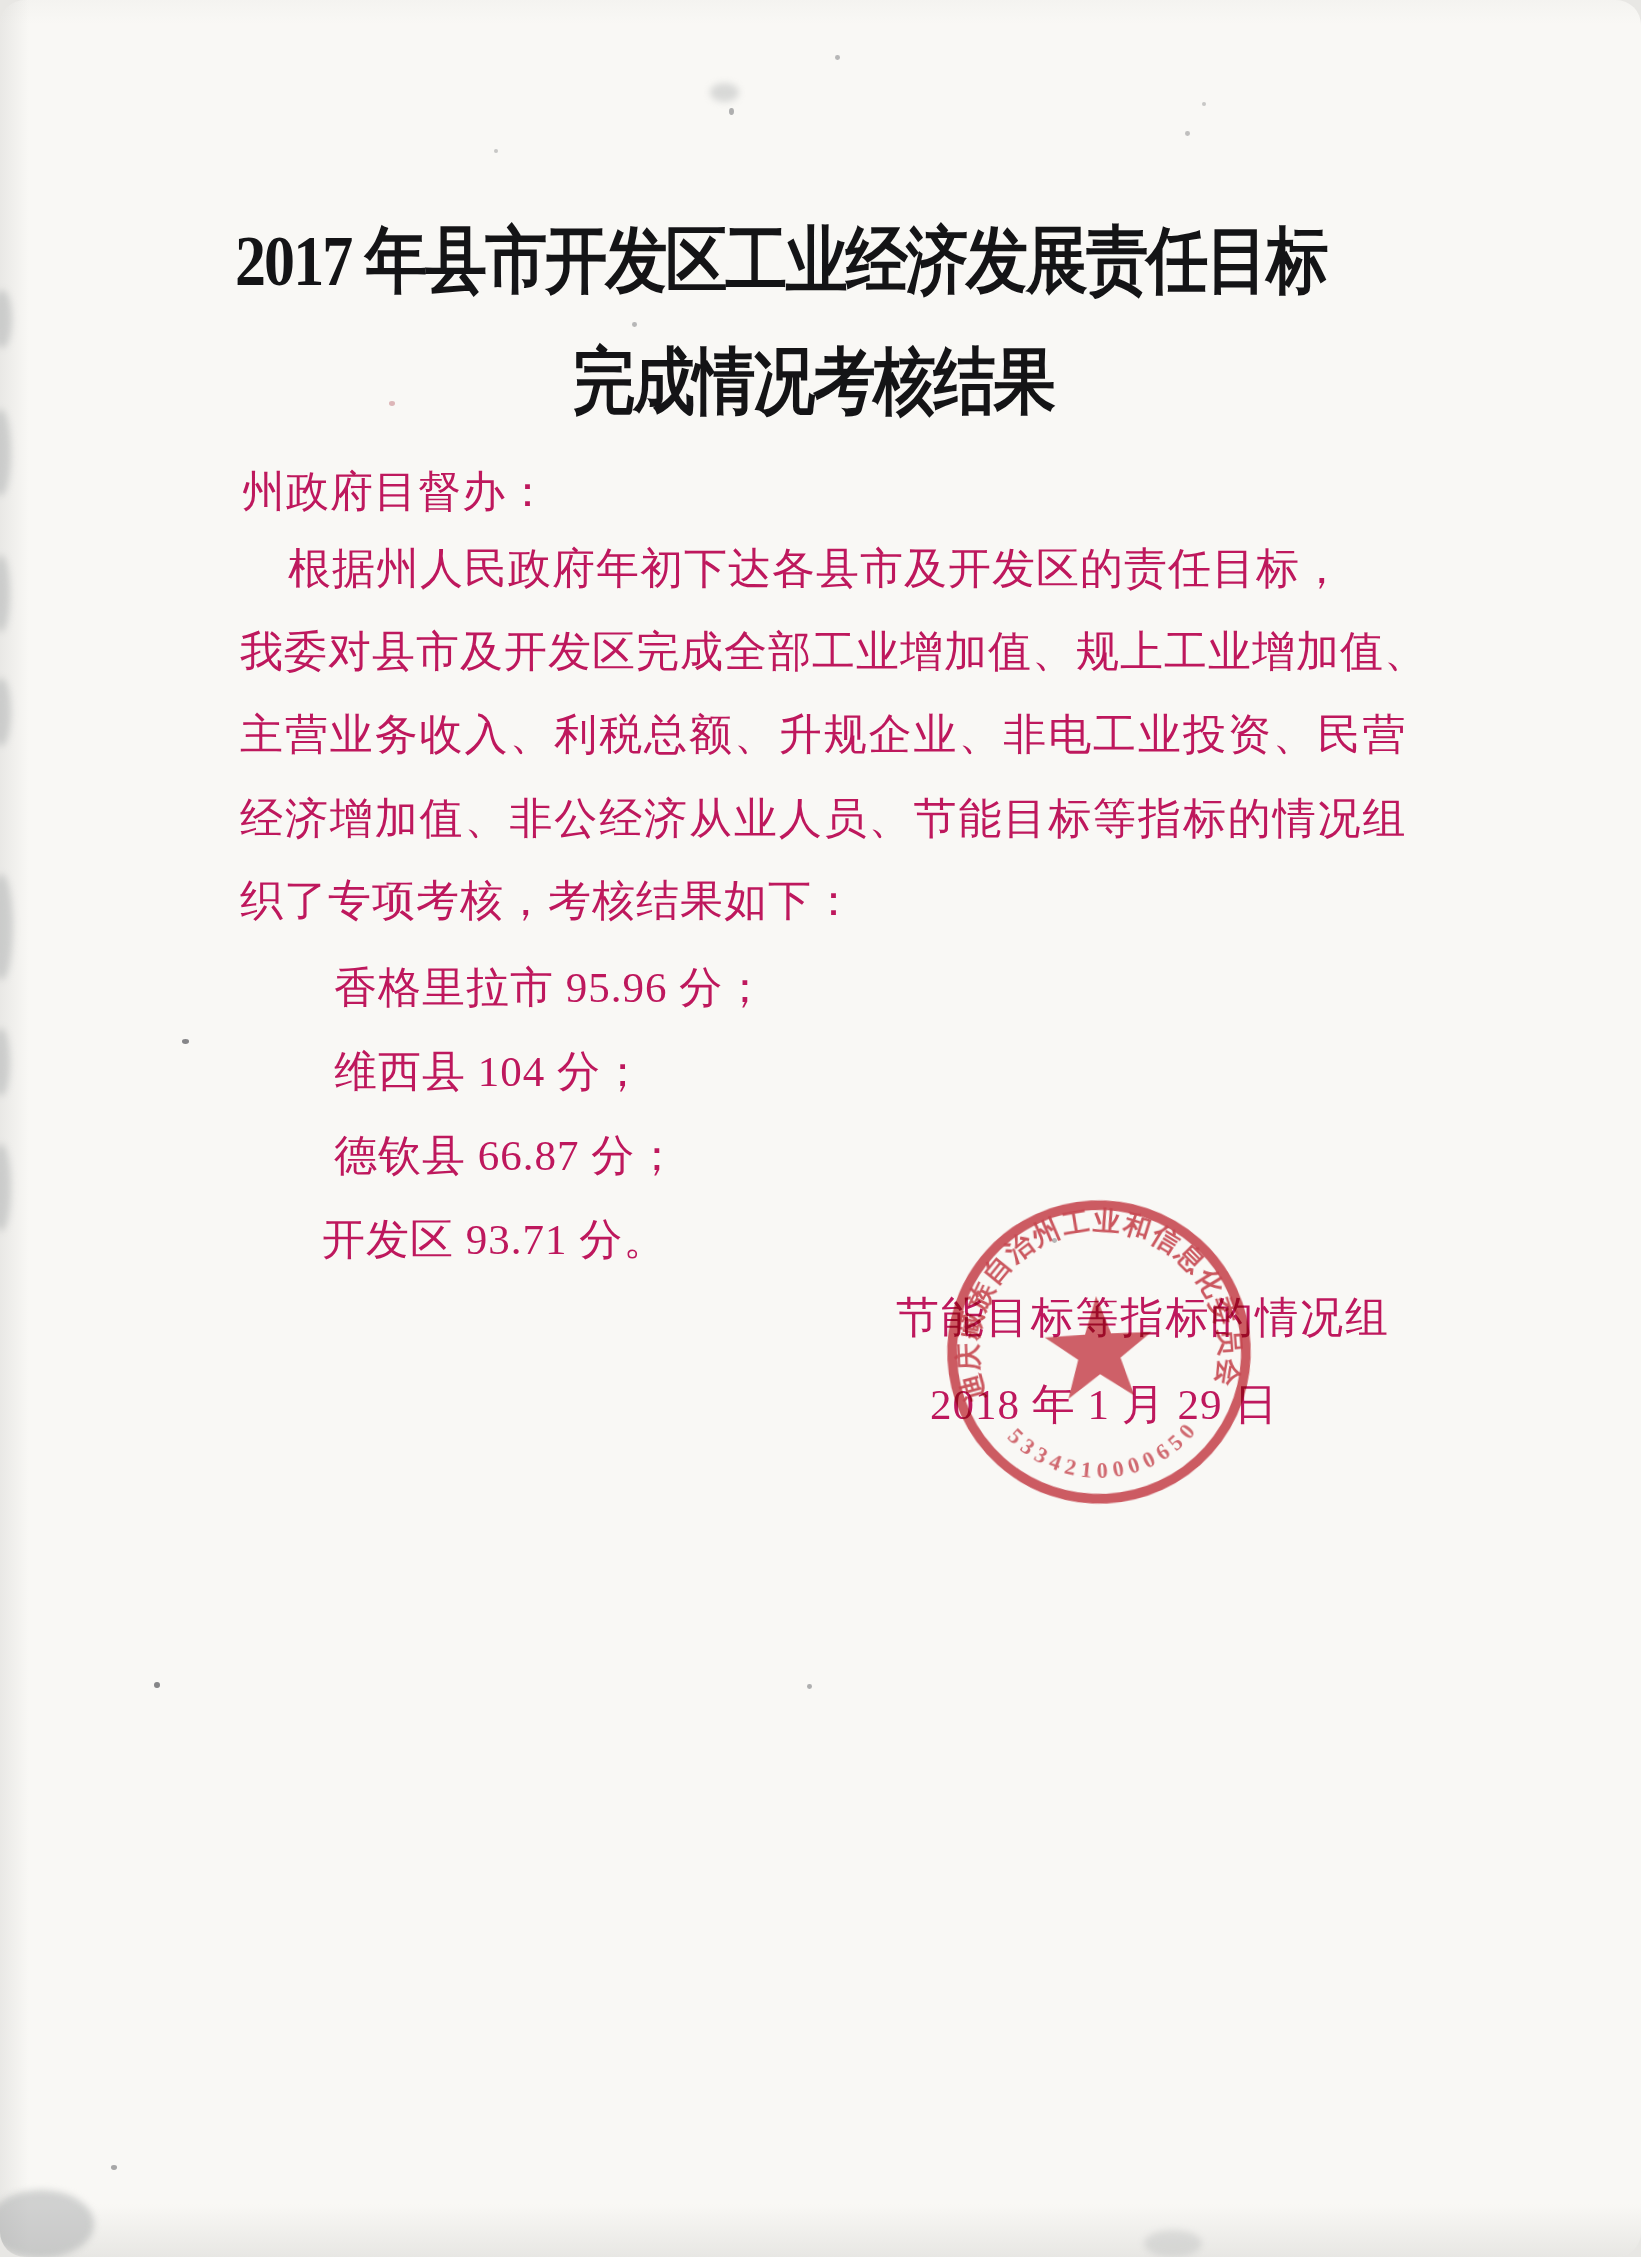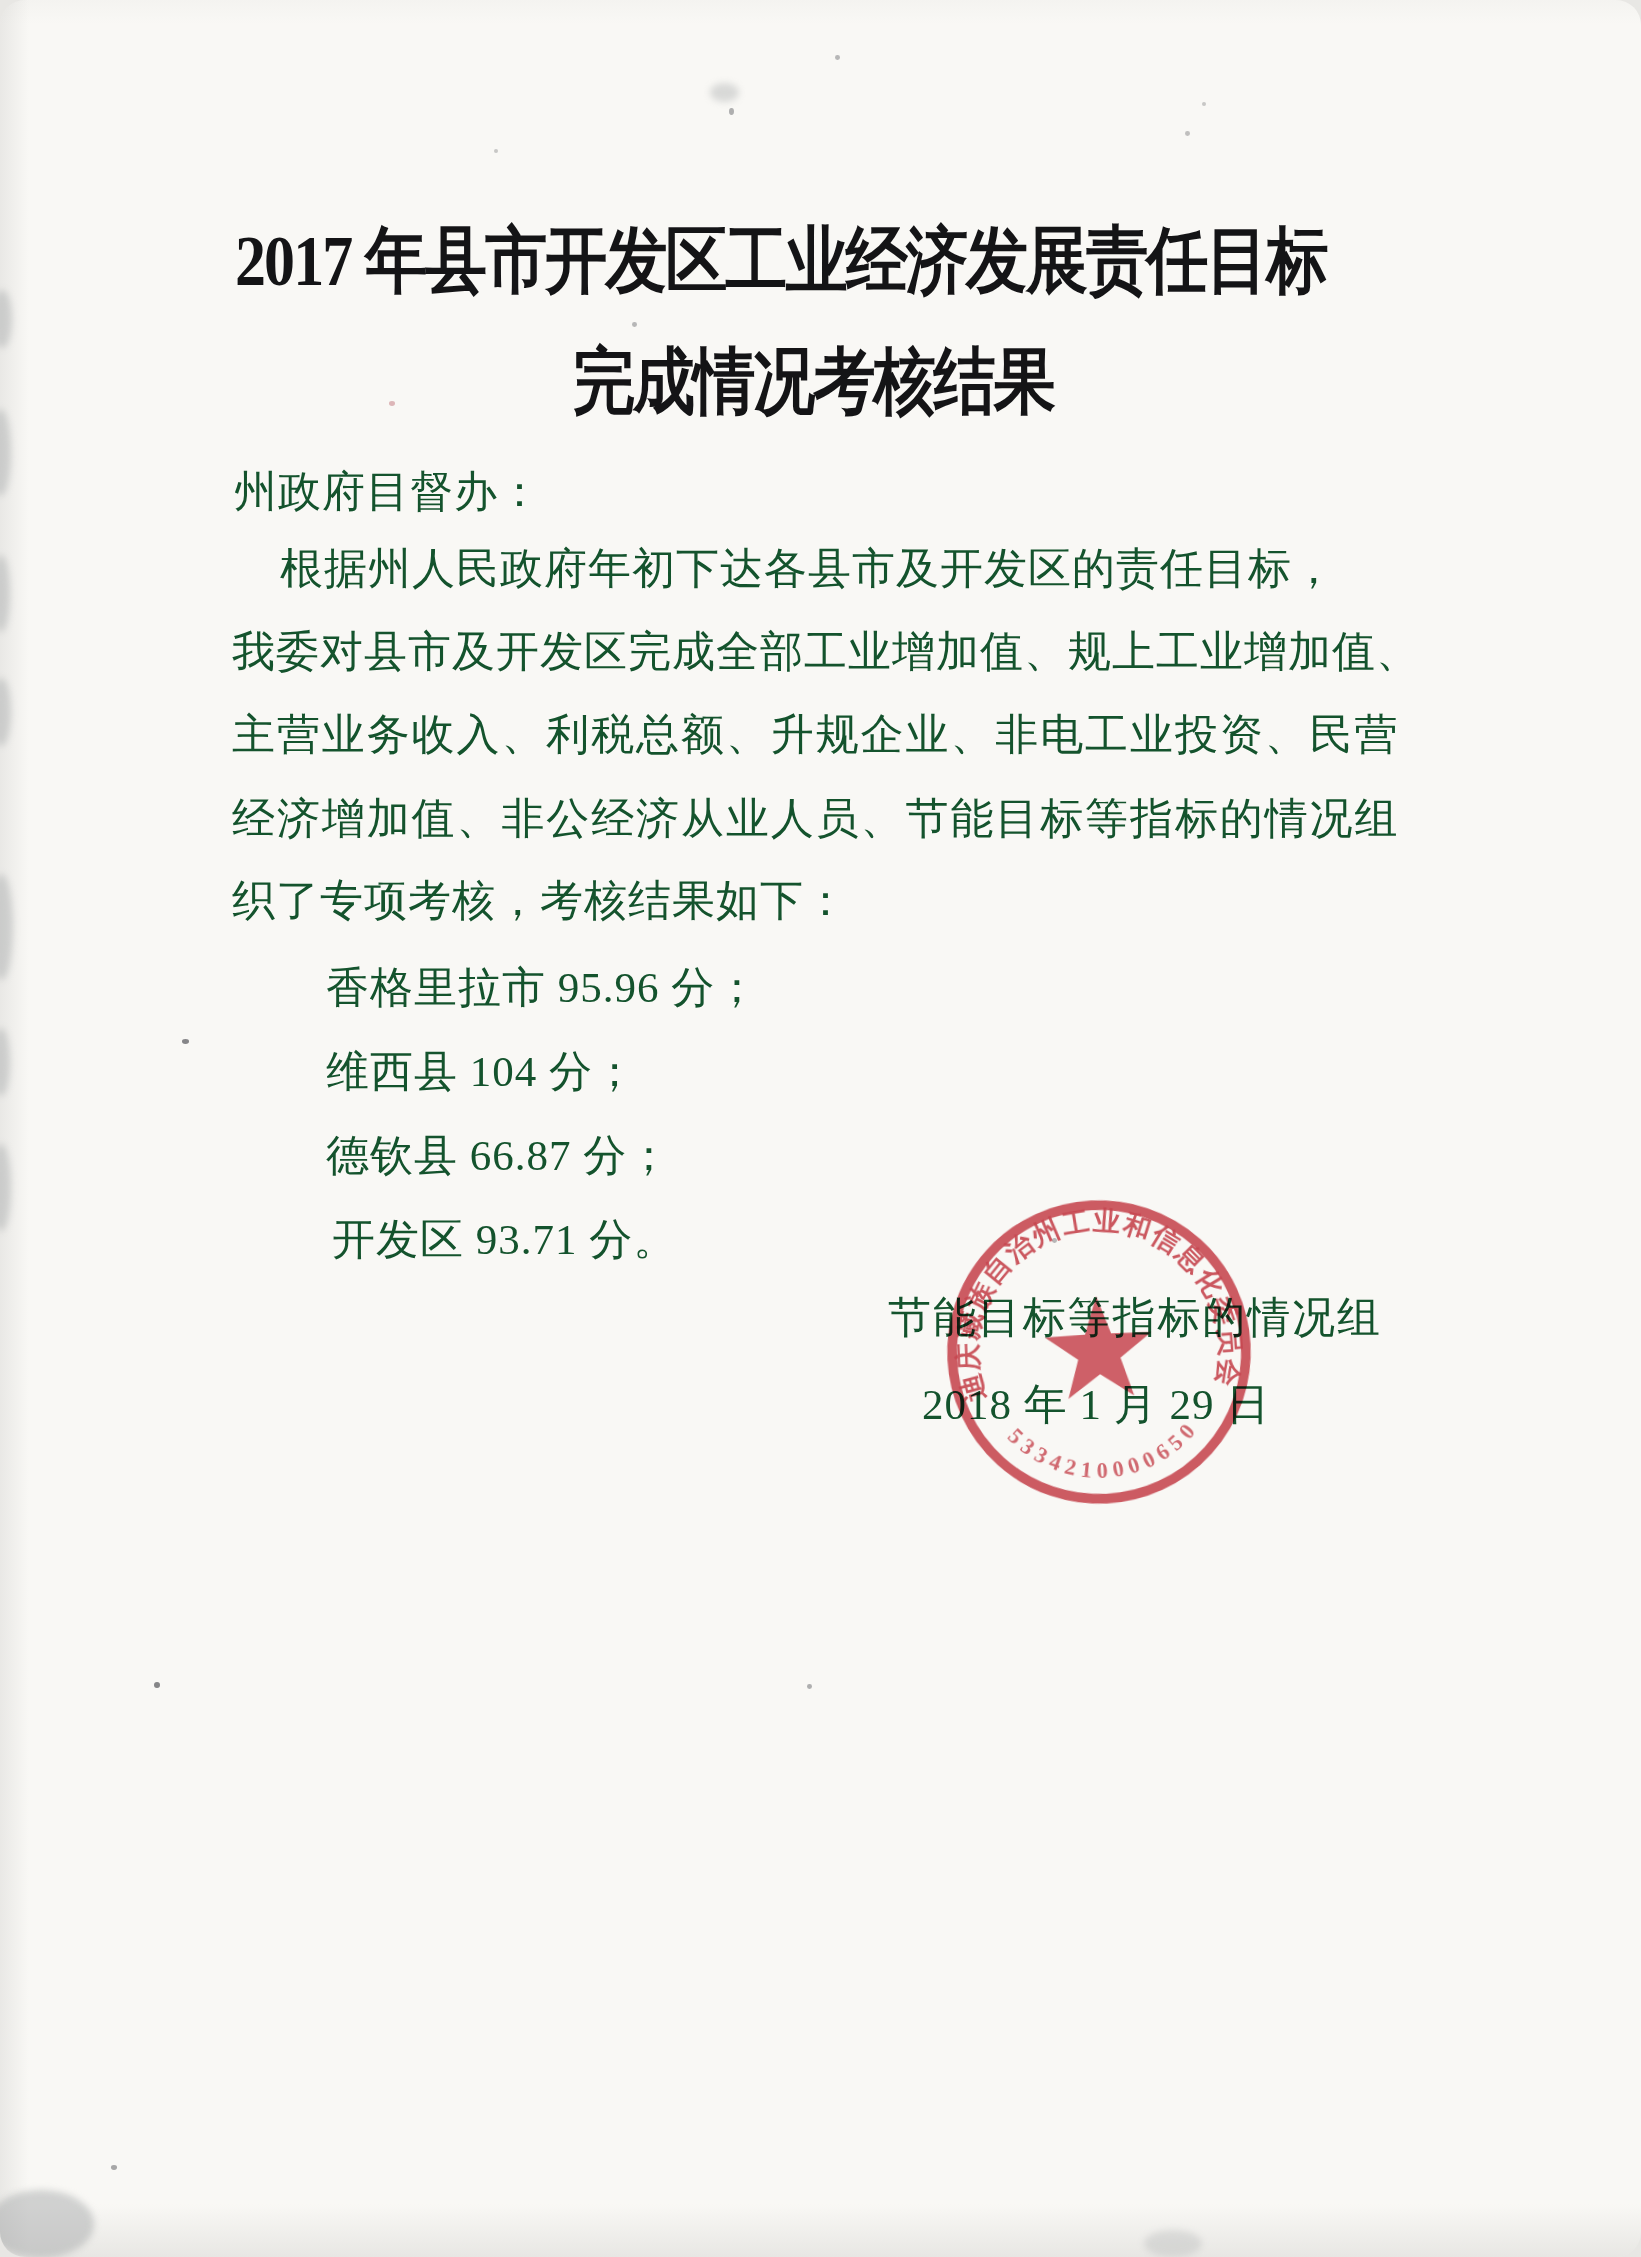--- a/index.html
+++ b/index.html
@@ -30,21 +30,22 @@
     color:#141416;
     transform:scaleY(1.17);
     transform-origin:left top;
     white-space:pre;
   }
   .bodyline{
     position:absolute;
     font-size:43px;line-height:1;
     letter-spacing:1px;
     white-space:pre;
-    color:#14532d;
+    color:#be185d;
+    margin-left:8px;
   }
   .seal{
     position:absolute;left:925px;top:1178px;
     width:348px;height:348px;
     mix-blend-mode:multiply;
     opacity:.9;
     transform:rotate(-3deg);
     filter:blur(0.4px);
   }
   .seal text{font-family:"Liberation Serif","DejaVu Serif",serif;font-weight:bold;}
@@ -63,21 +64,21 @@
 
   <div class="bodyline" style="left:280px;top:547px;">根据州人民政府年初下达各县市及开发区的责任目标，</div>
   <div class="bodyline" style="left:232px;top:630px;">我委对县市及开发区完成全部工业增加值、规上工业增加值、</div>
   <div class="bodyline" style="left:232px;top:713px;letter-spacing:1.9px;">主营业务收入、利税总额、升规企业、非电工业投资、民营</div>
   <div class="bodyline" style="left:232px;top:879px;">织了专项考核，考核结果如下：</div>
   <div class="bodyline" style="left:232px;top:797px;letter-spacing:1.9px;">经济增加值、非公经济从业人员、节能目标等指标的情况组</div>
 
   <div class="bodyline" style="left:326px;top:966px;">香格里拉市 95.96 分；</div>
   <div class="bodyline" style="left:326px;top:1050px;">维西县 104 分；</div>
   <div class="bodyline" style="left:326px;top:1134px;">德钦县 66.87 分；</div>
-  <div class="bodyline" style="left:332px;top:1218px;">开发区 93.71 分。</div>
+  <div class="bodyline" style="left:314px;top:1218px;">开发区 93.71 分。</div>
 
   <div class="bodyline" style="left:888px;top:1296px;letter-spacing:1.9px;">节能目标等指标的情况组</div>
   <div class="bodyline" style="left:922px;top:1383px;">2018 年 1 月 29 日</div>
 
   <svg class="seal" viewBox="0 0 360 360" aria-hidden="true">
     <defs>
       <path id="sealTopArc" d="M 61.6 223.1 A 126 126 0 1 1 298.4 223.1" fill="none"></path>
       <path id="sealBottomArc" d="M 73.5 254.6 A 130 130 0 0 0 286.5 254.6" fill="none"></path>
     </defs>
     <circle cx="180" cy="180" r="152" fill="none" stroke="#c5323e" stroke-width="10" opacity="0.88"></circle>

